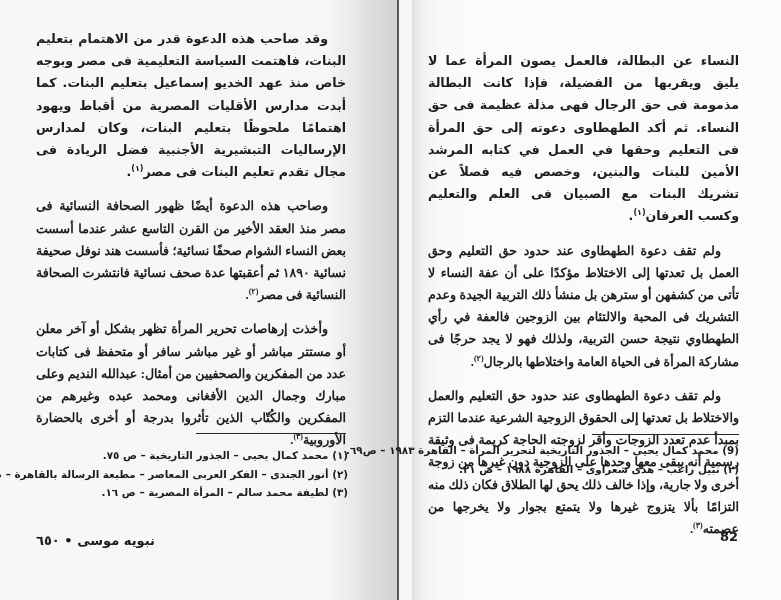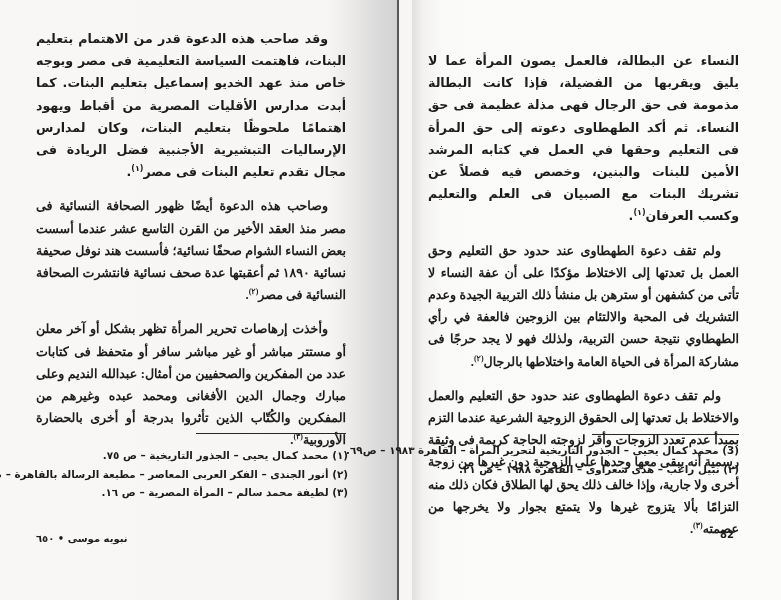--- a/index.html
+++ b/index.html
@@ -85,21 +85,21 @@
       line-height: 18.5px;
       font-weight: bold;
       text-align: right;
     }
     .footnote {
       margin: 0;
       white-space: nowrap;
     }
     .folio {
       position: absolute;
-      font-size: 10px;
+      font-size: 13px;
       font-weight: bold;
       color: #1e1b1b;
     }
   </style>
 </head>
 <body>
 
 <div class="spread">
 
   <div class="page page-left">
@@ -125,19 +125,19 @@
   <div class="page page-right">
     <div class="text-block" style="top:50px;">
       <p class="para"><span>النساء عن البطالة، فالعمل يصون المرأة عما لا يليق ويقربها من الفضيلة، فإذا كانت البطالة مذمومة فى حق الرجال فهى مذلة عظيمة فى حق النساء. ثم أكد الطهطاوى دعوته إلى حق المرأة فى التعليم وحقها في العمل في كتابه المرشد الأمين للبنات والبنين، وخصص فيه فصلاً عن تشريك البنات مع الصبيان فى العلم والتعليم وكسب العرفان</span><sup class="fn-ref">(١)</sup><span>.</span></p>
       <p class="para indent"><span>ولم تقف دعوة الطهطاوى عند حدود حق التعليم وحق العمل بل تعدتها إلى الاختلاط مؤكدًا على أن عفة النساء لا تأتى من كشفهن أو سترهن بل منشأ ذلك التربية الجيدة وعدم التشريك فى المحبة والالتئام بين الزوجين فالعفة في رأي الطهطاوي نتيجة حسن التربية، ولذلك فهو لا يجد حرجًا فى مشاركة المرأة فى الحياة العامة واختلاطها بالرجال</span><sup class="fn-ref">(٢)</sup><span>.</span></p>
       <p class="para indent"><span>ولم تقف دعوة الطهطاوى عند حدود حق التعليم والعمل والاختلاط بل تعدتها إلى الحقوق الزوجية الشرعية عندما التزم بمبدأ عدم تعدد الزوجات وأقر لزوجته الحاجة كريمة فى وثيقة رسمية أنه يبقى معها وحدها على الزوجية دون غيرها من زوجة أخرى ولا جارية، وإذا خالف ذلك يحق لها الطلاق فكان ذلك منه التزامًا بألا يتزوج غيرها ولا يتمتع بجوار ولا يخرجها من عصمته</span><sup class="fn-ref">(٣)</sup><span>.</span></p>
     </div>
 
     <div class="footnote-rule" style="left:180px; top:434px; width:147px;"></div>
 
     <div class="footnotes" style="right:54px; top:441px;">
-      <p class="footnote">(3) محمد كمال يحيى – الجذور التاريخية لتحرير المرأة – القاهرة ١٩٨٣ – ص٦٩.</p>
+      <p class="footnote">(9) محمد كمال يحيى – الجذور التاريخية لتحرير المرأة – القاهرة ١٩٨٣ – ص٦٩.</p>
       <p class="footnote">(٢) نبيل راغب – هدى شعراوى – القاهرة ١٩٨٨ – ص ٢١.</p>
     </div>
 
     <div class="folio" style="left:308px; top:529px;">82</div>
   </div>
 </div>
 
 </body></html>

